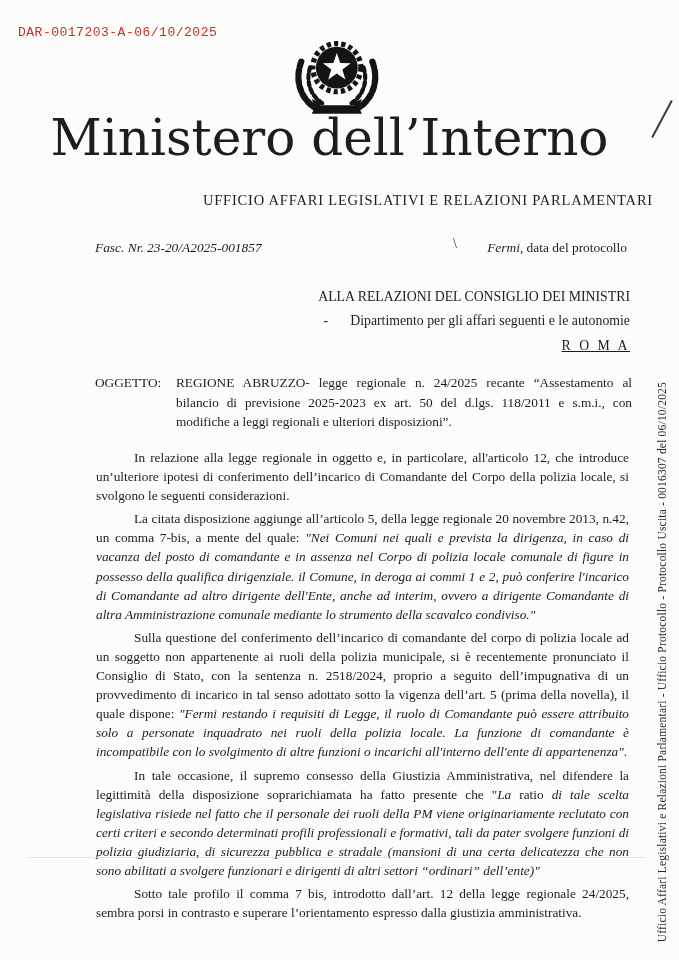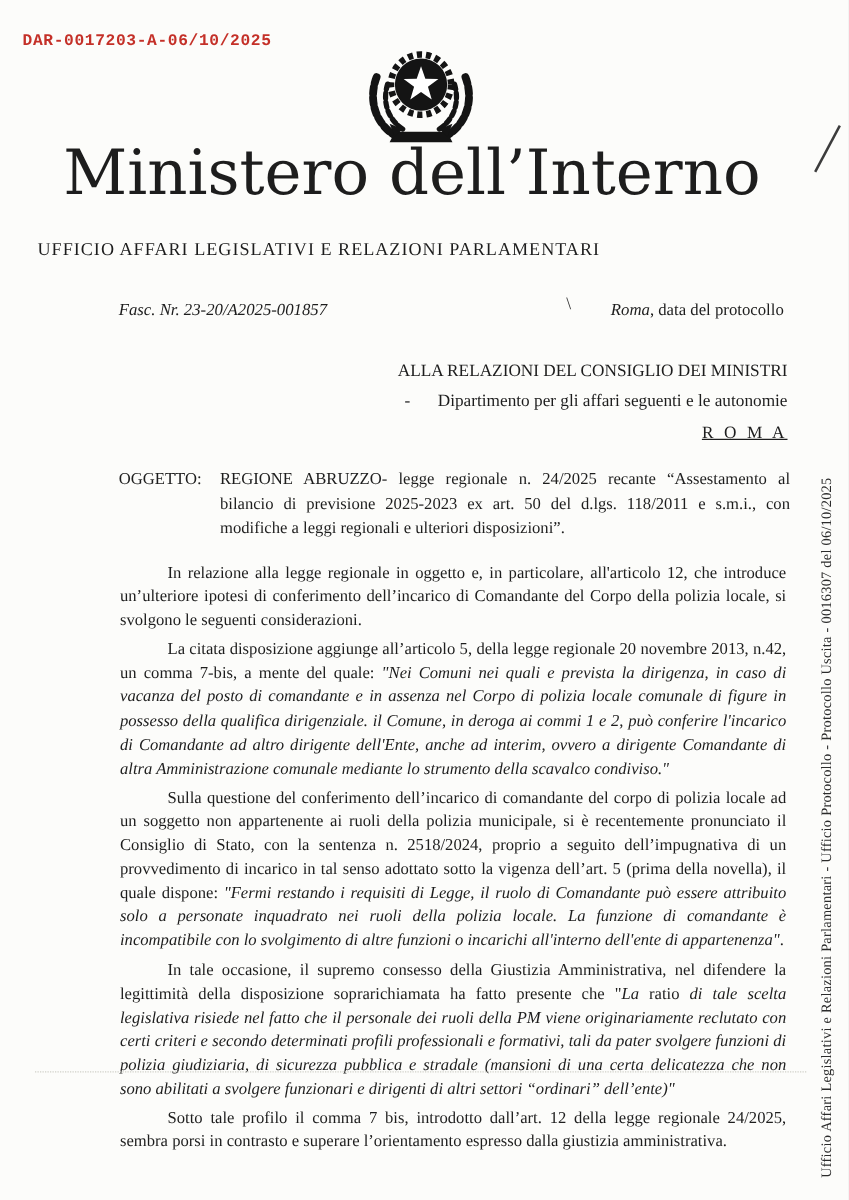--- a/index.html
+++ b/index.html
@@ -13,36 +13,36 @@
     width:679px;height:960px;
     margin:0 auto;
     background:var(--paper);
     color:var(--ink);
     font-family:"Liberation Serif", serif;
     overflow:hidden;
   }
   .stamp{
     position:absolute;left:18px;top:25px;
     font-family:"Liberation Mono", monospace;
-    font-weight:bold;font-size:13px;letter-spacing:.5px;
+    font-weight:normal;font-size:13px;letter-spacing:.5px;
     color:var(--stamp-red);
   }
   .emblem{position:absolute;left:50%;top:30px;transform:translateX(-53%);}
   .ministry{
     position:absolute;top:110px;left:10px;right:30px;
     text-align:center;
     font-family:"DejaVu Serif", serif;
     font-size:50px;line-height:1.15;
     letter-spacing:0px;
     white-space:nowrap;
   }
   .office{
     position:absolute;top:192px;left:0;right:26px;
-    text-align:left;
-    font-size:14.5px;letter-spacing:.8px;margin-left:30px;
+    text-align:right;
+    font-size:14.5px;letter-spacing:.8px;
   }
   .fasc{
     position:absolute;left:95px;top:240px;
     font-style:italic;font-size:13.4px;
   }
   .scan-mark{
     position:absolute;left:453px;top:236px;
     font-size:14px;color:#333;
   }
   .roma-line{
@@ -128,21 +128,21 @@
 
   <div class="ministry">Ministero dell’Interno</div>
 
   <div class="office">UFFICIO AFFARI LEGISLATIVI E RELAZIONI PARLAMENTARI</div>
 
   <div class="fasc">Fasc. Nr. 23-20/A2025-001857</div>
 
   <div class="scan-mark">\</div>
 
   <div class="roma-line">
-    <span class="it">Roma</span><span>, data del protocollo</span>
+    <span class="it">Fermi</span><span>, data del protocollo</span>
   </div>
 
   <div class="recipient">
     <div>ALLA RELAZIONI DEL CONSIGLIO DEI MINISTRI</div>
     <div class="r-line2">
       <span class="dash">-</span><span>Dipartimento per gli affari seguenti e le autonomie</span>
     </div>
     <div><span class="city">R O M A</span></div>
   </div>
 

